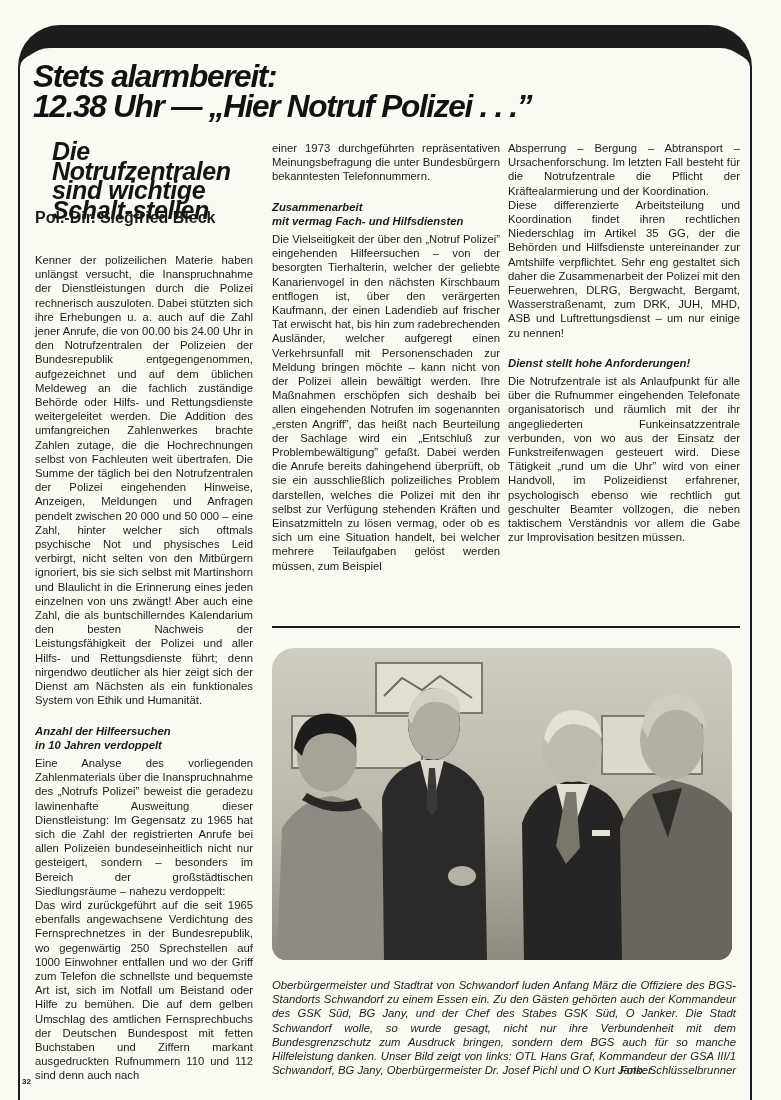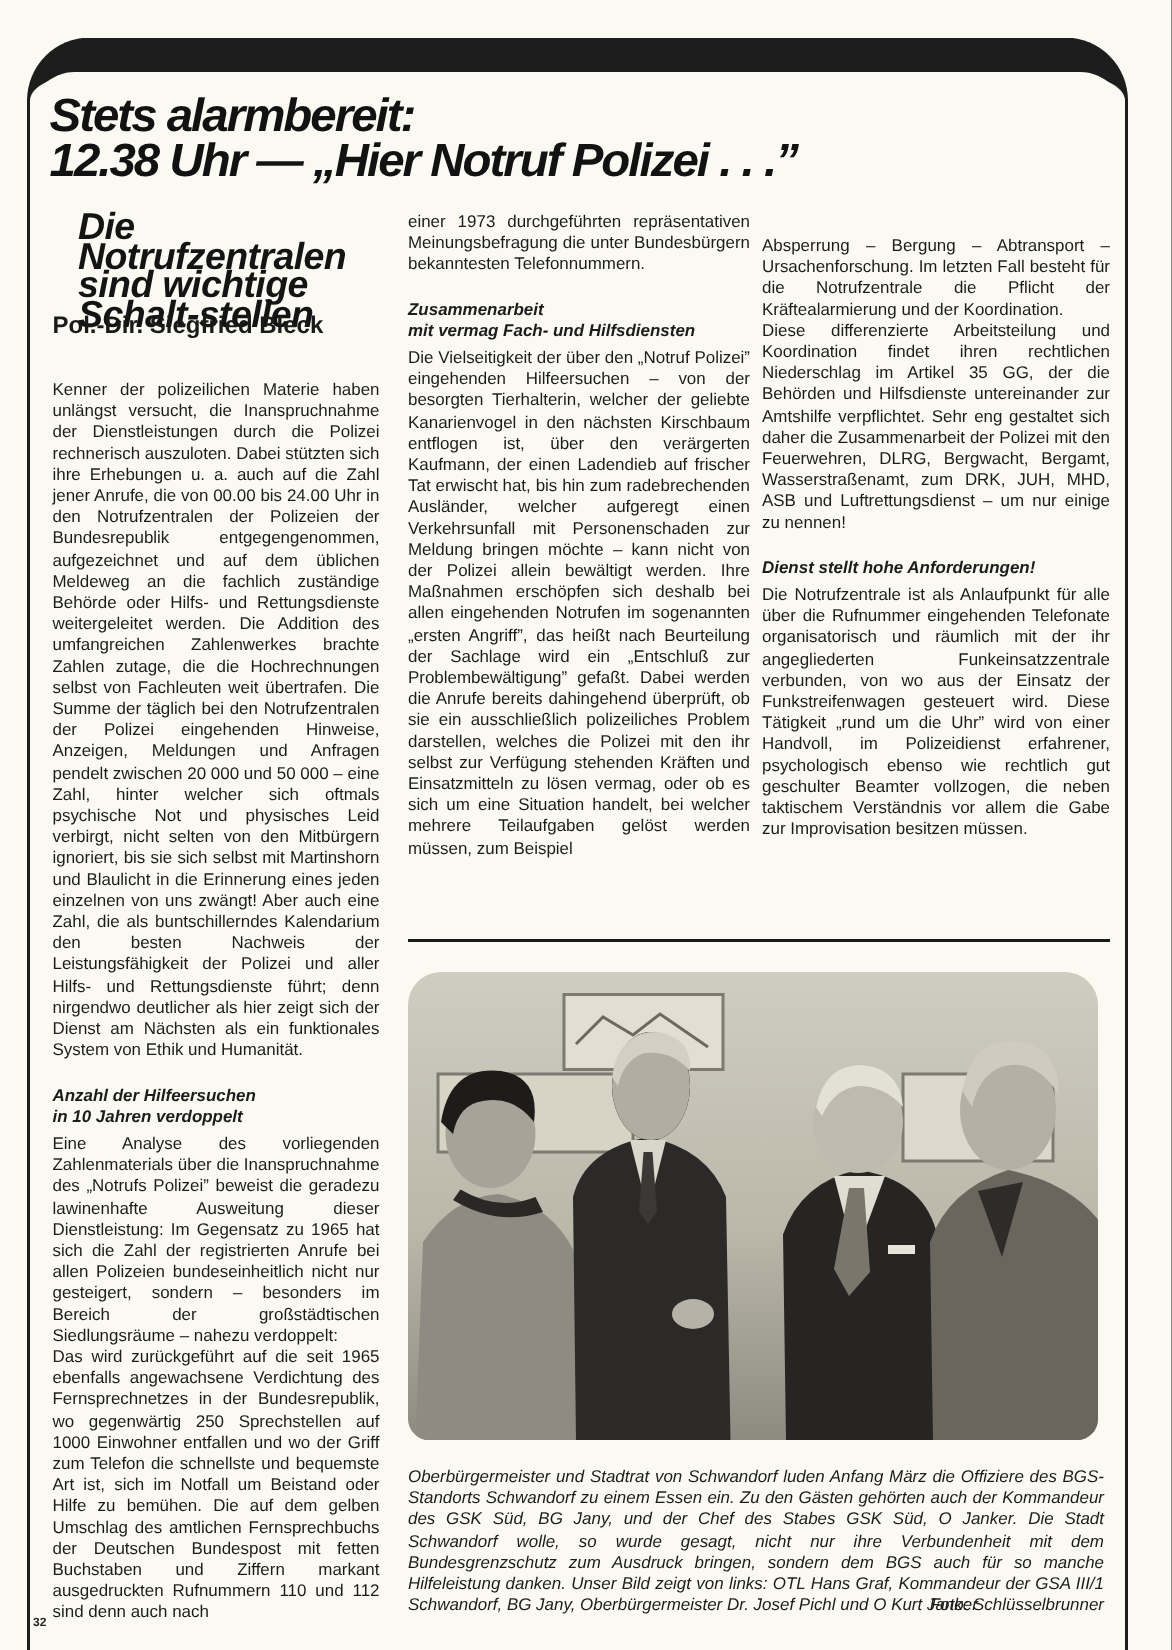--- a/index.html
+++ b/index.html
@@ -36,21 +36,21 @@
     position: absolute; left: 35px; top: 209px;
     font-weight: bold; font-size: 16px; color: #1a1a1a;
   }
   .col {
     position: absolute; font-size: 11.3px; line-height: 14.2px;
     text-align: justify; color: #1c1c1c;
   }
   .col p { margin: 0; }
   .col1 { left: 35px; top: 253px; width: 218px; }
   .col2 { left: 272px; top: 141px; width: 228px; }
-  .col3 { left: 508px; top: 141px; width: 232px; margin-top: 16px; }
+  .col3 { left: 508px; top: 141px; width: 232px; }
   .sec-head {
     font-weight: bold; font-size: 11.3px; line-height: 14.2px; text-align: left;
     margin: 0;
     font-style: italic;
   }
   .gap-l { height: 16px; }
   .gap-s { height: 4px; }
   .rule {
     position: absolute; left: 272px; top: 626px; width: 468px; height: 2px; background: #1a1a1a;
   }

